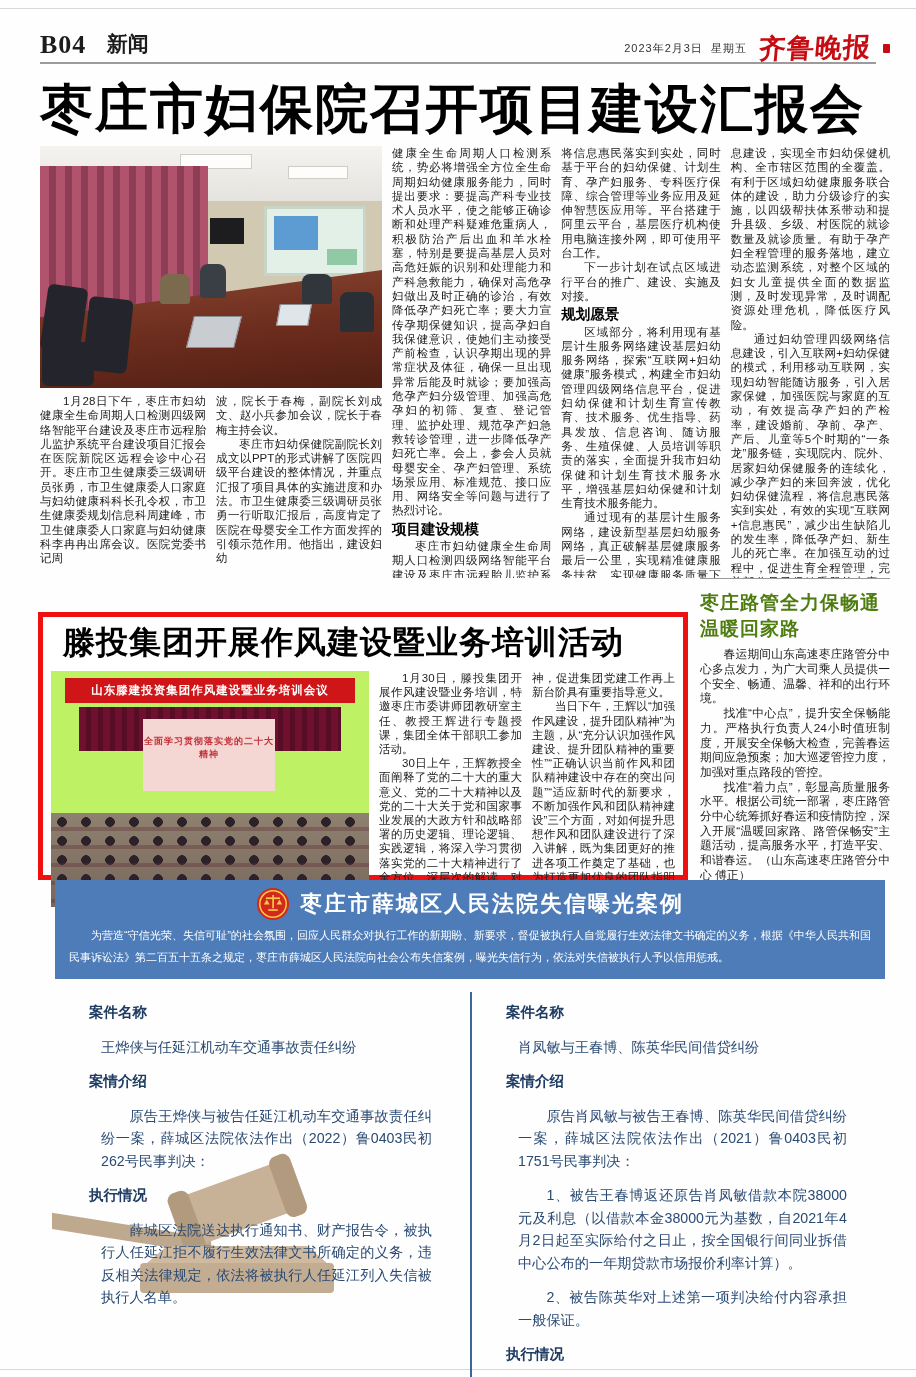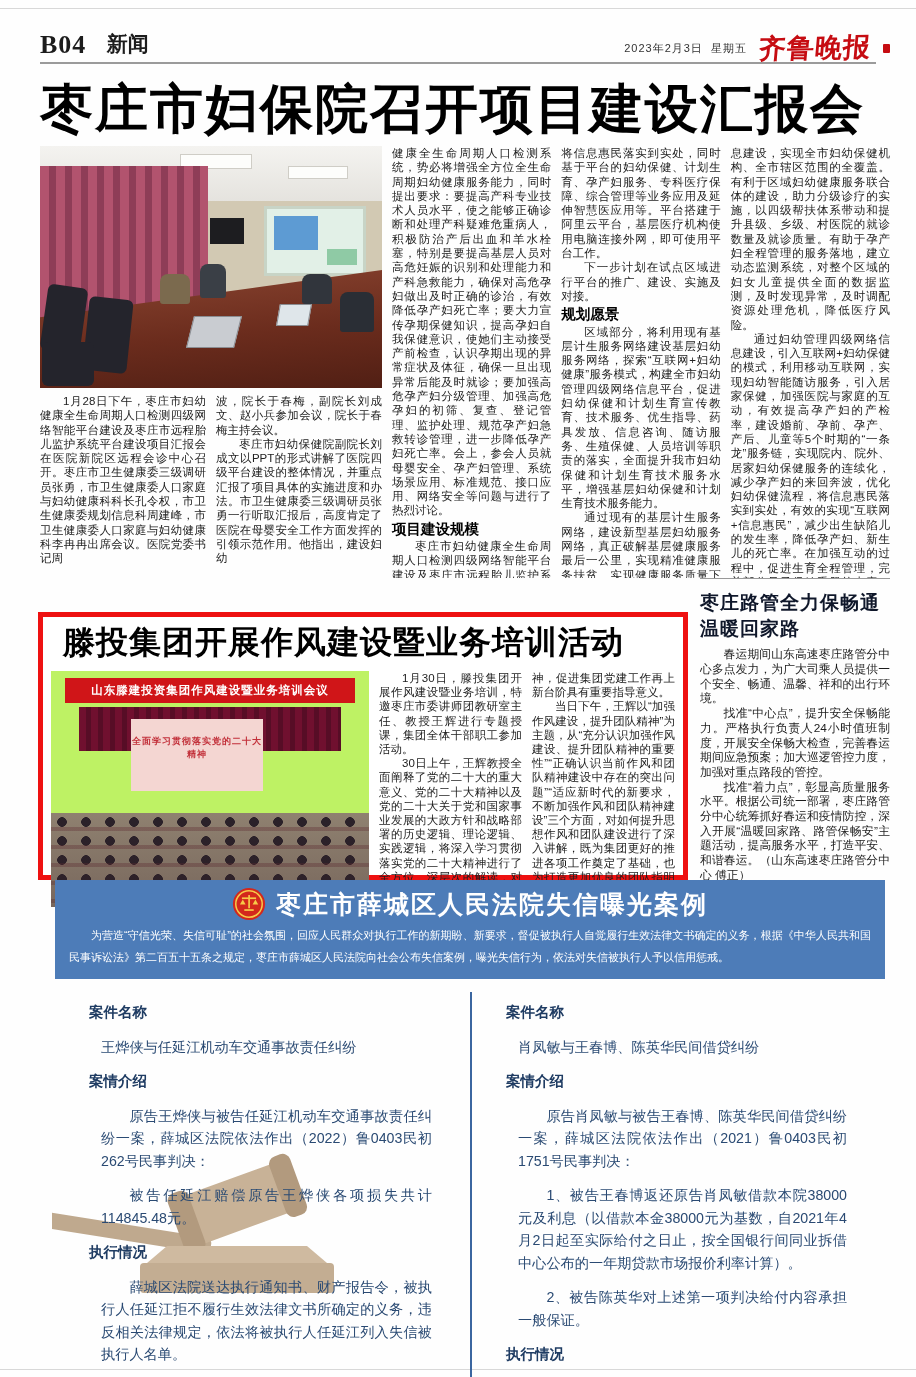--- a/index.html
+++ b/index.html
@@ -64,42 +64,42 @@
   .a2-col p.cont{text-indent:0;}
   .a2-byline{text-align:right;margin-top:0;}
 
   
   .photo2{width:318px;height:236px;position:relative;overflow:hidden;background:#bef264;flex:none;}
   .p2-banner{position:absolute;left:14px;right:14px;top:7px;height:25px;background:#d01518;
              color:#fff;font-size:11.5px;font-weight:700;letter-spacing:1px;display:flex;
              align-items:center;justify-content:center;white-space:nowrap;}
   .p2-curtain{position:absolute;left:28px;right:28px;top:36px;height:44px;
               background:repeating-linear-gradient(90deg,#70102f 0 7px,#570d26 7px 12px);}
-  .p2-screen{position:absolute;left:80px;top:48px;width:132px;height:72px;background:#f4d6d2;
+  .p2-screen{position:absolute;left:92px;top:48px;width:132px;height:72px;background:#f4d6d2;
              color:#c2303a;font-size:9px;font-weight:700;text-align:center;padding-top:16px;
              box-sizing:border-box;line-height:13px;letter-spacing:1px;}
   .p2-audience{position:absolute;left:0;bottom:0;width:100%;height:94px;background-color:#8f8170;
     background-image:
       linear-gradient(rgba(60,35,40,0) 0,rgba(60,35,40,.28) 100%),
       repeating-linear-gradient(180deg,rgba(0,0,0,0) 0 14px,rgba(96,44,50,.35) 14px 18px),
       radial-gradient(circle 5px at 11px 9px,#2a2129 92%,rgba(0,0,0,0) 100%);
     background-size:auto,auto,24px 19px;}
 
   
   .a3{position:absolute;left:700px;top:578px;width:190px;}
   .a3-rule{height:1px;background:#999;margin-bottom:11px;}
   .a3-headline{font-family:"Liberation Serif",serif;font-weight:900;font-size:19px;
-               line-height:1.35;letter-spacing:1px;color:#0f172a;margin-bottom:6px;}
+               line-height:1.35;letter-spacing:1px;color:#4d7c0f;margin-bottom:6px;}
   .a3-body{font-size:11.8px;line-height:14.7px;text-align:justify;}
   .a3-body p{margin:0;text-indent:2em;}
 
   
   .notice{position:absolute;left:55px;top:880px;width:830px;height:99px;background:#4d7cb8;}
   .notice-head{display:flex;align-items:center;justify-content:center;gap:10px;padding-top:7px;}
-  .notice-title{color:#fff;font-weight:700;font-size:25px;letter-spacing:2px;}
+  .notice-title{color:#fff;font-weight:700;font-size:22px;letter-spacing:2px;}
   .notice-intro{color:#fff;font-size:11px;line-height:22px;text-align:justify;
                 padding:3px 14px 0 14px;text-indent:2em;}
 
   .cases{position:absolute;left:55px;top:992px;width:830px;display:flex;}
   .case{width:50%;box-sizing:border-box;padding:0 26px 0 34px;color:#2a4a73;font-size:14.2px;
         line-height:22.5px;position:relative;z-index:1;}
   .case.right{border-left:2px solid #3b66a0;}
   .case-label{font-weight:700;font-size:14.5px;color:#1f3c63;margin:9px 0 7px;}
   .case p{margin:12px;text-indent:2em;text-align:justify;}
   .case .case-name{text-indent:0;}
@@ -251,21 +251,20 @@
       </g>
     </svg>
   </div>
 
   <div class="cases">
     <div class="case">
       <div class="case-label">案件名称</div>
       <p class="case-name">王烨侠与任延江机动车交通事故责任纠纷</p>
       <div class="case-label">案情介绍</div>
       <p>原告王烨侠与被告任延江机动车交通事故责任纠纷一案，薛城区法院依法作出（2022）鲁0403民初262号民事判决：</p>
-      <p>被告任延江赔偿原告王烨侠各项损失共计114845.48元。</p>
       <div class="case-label">执行情况</div>
       <p>薛城区法院送达执行通知书、财产报告令，被执行人任延江拒不履行生效法律文书所确定的义务，违反相关法律规定，依法将被执行人任延江列入失信被执行人名单。</p>
     </div>
     <div class="case right">
       <div class="case-label">案件名称</div>
       <p class="case-name">肖凤敏与王春博、陈英华民间借贷纠纷</p>
       <div class="case-label">案情介绍</div>
       <p>原告肖凤敏与被告王春博、陈英华民间借贷纠纷一案，薛城区法院依法作出（2021）鲁0403民初1751号民事判决：</p>
       <p>1、被告王春博返还原告肖凤敏借款本院38000元及利息（以借款本金38000元为基数，自2021年4月2日起至实际给付之日止，按全国银行间同业拆借中心公布的一年期贷款市场报价利率计算）。</p>
       <p>2、被告陈英华对上述第一项判决给付内容承担一般保证。</p>

